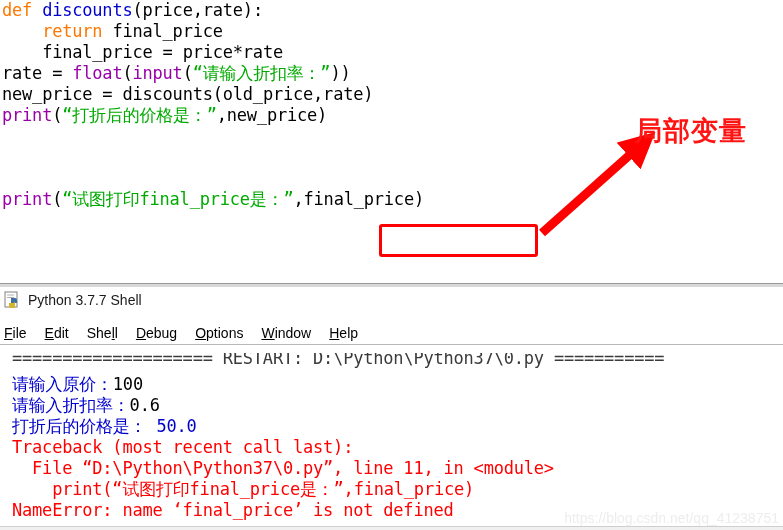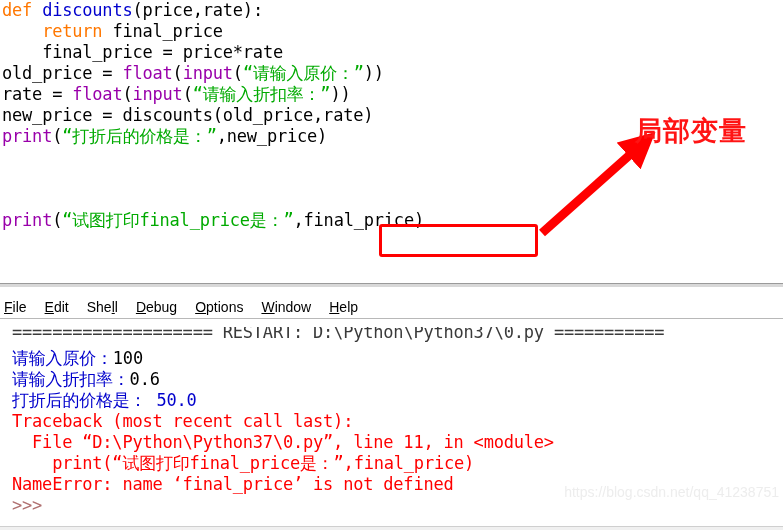--- a/index.html
+++ b/index.html
@@ -185,21 +185,20 @@
   }
 </style>
 </head>
 <body>
 
 <div id="editor-pane">
   <div id="editor-code">
       <div class="code-line"><span class="kw">def </span><span class="fname">discounts</span><span class="plain">(price,rate):</span></div>
       <div class="code-line"><span class="plain">    </span><span class="kw">return</span><span class="plain"> final_price</span></div>
       <div class="code-line"><span class="plain">    final_price = price*rate</span></div>
-      <div class="code-line"><span class="plain">old_price = </span><span class="builtin">float</span><span class="plain">(</span><span class="builtin">input</span><span class="plain">(</span><span class="str">“请输入原价：”</span><span class="plain">))</span></div>
       <div class="code-line"><span class="plain">rate = </span><span class="builtin">float</span><span class="plain">(</span><span class="builtin">input</span><span class="plain">(</span><span class="str">“请输入折扣率：”</span><span class="plain">))</span></div>
       <div class="code-line"><span class="plain">new_price = discounts(old_price,rate)</span></div>
       <div class="code-line"><span class="builtin">print</span><span class="plain">(</span><span class="str">“打折后的价格是：”</span><span class="plain">,new_price)</span></div>
       <div class="code-line spacer-line">&nbsp;</div>
       <div class="code-line spacer-line">&nbsp;</div>
       <div class="code-line spacer-line">&nbsp;</div>
       <div class="code-line"><span class="builtin">print</span><span class="plain">(</span><span class="str">“试图打印final_price是：”</span><span class="plain">,final_price)</span></div>
     </div>
 
   <div id="highlight-box"></div>
@@ -213,20 +212,32 @@
     <line x1="22" y1="103" x2="122" y2="14" stroke="#ff0000" stroke-width="9" marker-end="url(#arrowhead)"></line>
   </svg>
 
   <div id="annotation-text">局部变量</div>
 </div>
 
 <div id="pane-divider"></div>
 
 <div id="shell-window">
 
+  <div id="shell-titlebar">
+    <span id="shell-icon">
+      <svg width="18" height="18" viewBox="0 0 18 18" xmlns="http://www.w3.org/2000/svg">
+        <rect x="1" y="1" width="12" height="15" fill="#ffffff" stroke="#808080" stroke-width="1"></rect>
+        <line x1="3" y1="4" x2="10" y2="4" stroke="#b0b0b0" stroke-width="1"></line>
+        <line x1="3" y1="6.5" x2="10" y2="6.5" stroke="#b0b0b0" stroke-width="1"></line>
+        <path d="M6 7 h5 a2 2 0 0 1 2 2 v3 h-4 a2 2 0 0 0 -2 2 v-7 z" fill="#3b6ea5"></path>
+        <path d="M12 17 h-5 a2 2 0 0 1 -2 -2 v-3 h4 a2 2 0 0 0 2 -2 v7 z" fill="#d4b42a"></path>
+      </svg>
+    </span>
+    <span id="shell-title">Python 3.7.7 Shell</span>
+  </div>
 
   <div id="shell-menubar">
       <span class="menu-item"><u>F</u>ile</span>
       <span class="menu-item"><u>E</u>dit</span>
       <span class="menu-item">She<u>l</u>l</span>
       <span class="menu-item"><u>D</u>ebug</span>
       <span class="menu-item"><u>O</u>ptions</span>
       <span class="menu-item"><u>W</u>indow</span>
       <span class="menu-item"><u>H</u>elp</span>
     </div>

